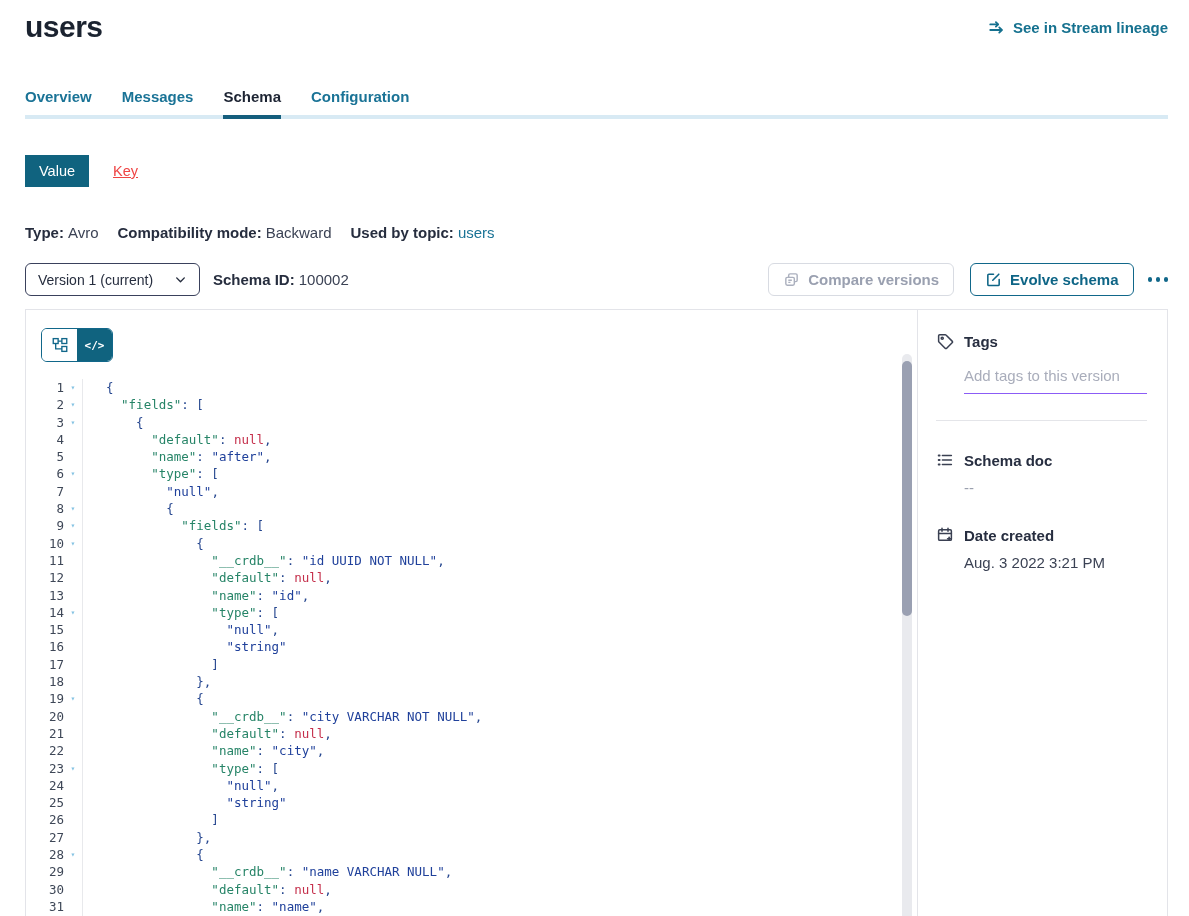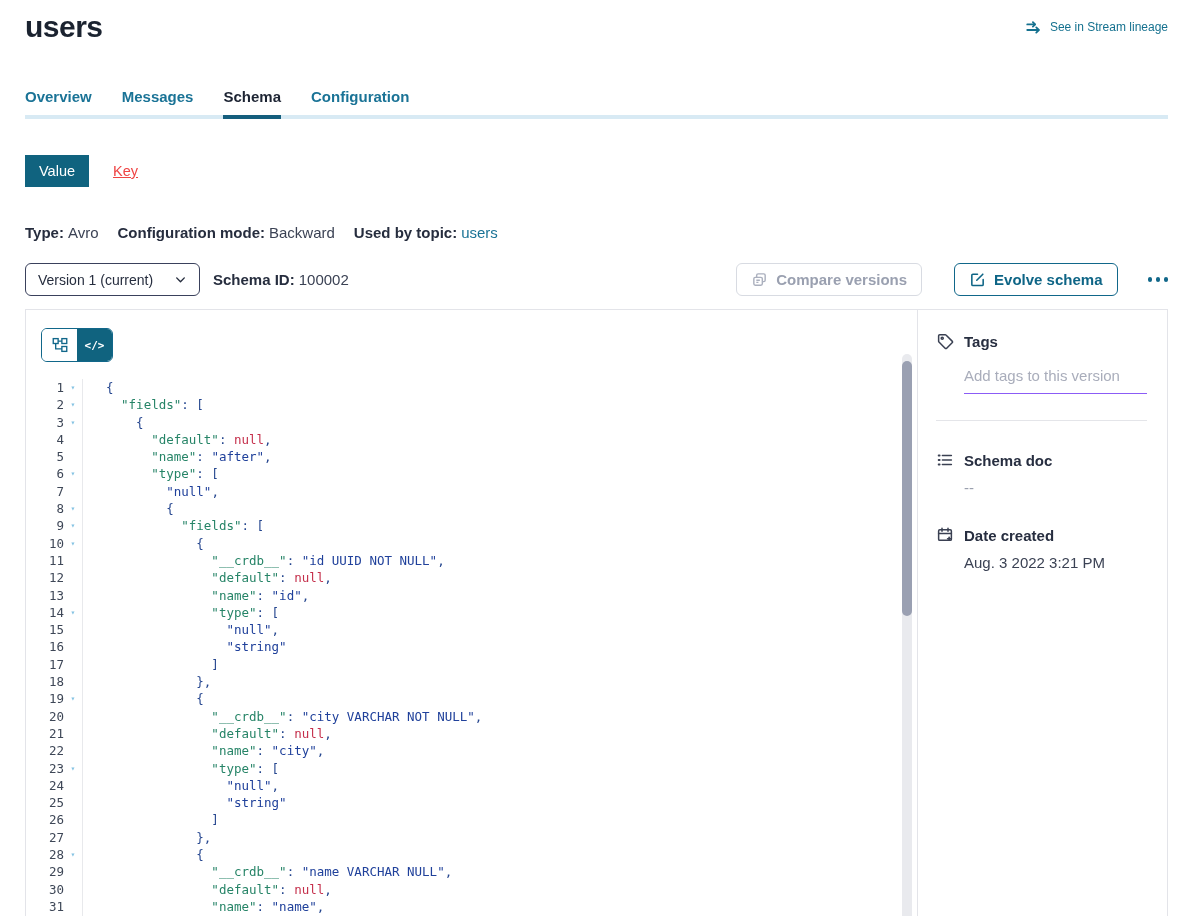--- a/index.html
+++ b/index.html
@@ -4,21 +4,21 @@
 <style>
   * { box-sizing: border-box; margin: 0; padding: 0; }
   html,body { width:1189px; height:916px; overflow:hidden; background:#fff;
     font-family:"Liberation Sans", sans-serif; color:#3B4254; }
   .page { width:1189px; height:916px; padding:0 21px 0 25px; }
 
   
   .header { display:flex; align-items:center; padding-top:10px; }
   .page-title { font-size:30px; font-weight:700; color:#1B2330; letter-spacing:-0.5px; }
   .lineage-link { margin-left:auto; display:flex; align-items:center; gap:7px;
-    color:#15718F; font-size:12px; font-weight:400; cursor:pointer; }
+    color:#15718F; font-size:15px; font-weight:700; cursor:pointer; }
 
   
   .tabs { margin-top:44px; display:flex; gap:30px; position:relative;font-weight:bold; }
   .tabs::after { content:''; position:absolute; left:0; right:0; bottom:0; height:4px;
     background:#D8EAF4; }
   .tab { font-size:15px; color:#1A7396; padding-bottom:14px; cursor:pointer; position:relative; }
   .tab.active { color:#1D2433; }
   .tab.active::after { content:''; position:absolute; left:0; right:0; bottom:0; height:4px;
     background:#155E7D; z-index:2; }
 
@@ -36,21 +36,21 @@
   .meta .val.link { color:#1A7396; cursor:pointer; }
 
   
   .version-row { margin-top:22px; display:flex; align-items:center; }
   .select { width:175px; height:33px; border:1px solid #3A415C; border-radius:6px;
     display:flex; align-items:center; justify-content:space-between; padding:0 12px;
     font-size:14px; color:#262D3E; cursor:pointer; background:#fff; }
   .schema-id { margin-left:13px; font-size:15px; }
   .schema-id b { color:#262D3E; }
   .schema-id span { margin-left:4px; }
-  .actions { margin-left:auto; display:flex; align-items:center; gap:32px; }
+  .actions { margin-left:auto; display:flex; align-items:center; gap:16px; }
   .btn { height:33px; border-radius:6px; display:inline-flex; align-items:center; gap:8px;
     padding:0 14px; font-size:15px; font-weight:600; background:#fff; font-family:inherit; cursor:pointer; }
   .btn.compare { border:1px solid #D8DBE2; color:#9AA0B0; }
   .btn.evolve { border:1px solid #11678A; color:#0E6586; }
   .dots { display:flex; gap:3.5px; cursor:pointer; padding:4px 0; margin-left:-2px; }
   .dots i { width:4.5px; height:4.5px; border-radius:50%; background:#11678A; }
 
   
   .panel { margin-top:13px; border:1px solid #E3E4E9; border-bottom:none;
     height:617px; display:flex; overflow:hidden; }
@@ -116,21 +116,21 @@
     <div class="tab">Configuration</div>
   </div>
 
   <div class="seg">
     <button class="seg-value">Value</button>
     <button class="seg-key">Key</button>
   </div>
 
   <div class="meta">
     <span><b>Type:</b><span class="val">Avro</span></span>
-    <span><b>Configuration mode:</b><span class="val">Backward</span></span>
+    <span><b>Compatibility mode:</b><span class="val">Backward</span></span>
     <span><b>Used by topic:</b><span class="val link">users</span></span>
   </div>
 
   <div class="version-row">
     <div class="select">
       <span>Version 1 (current)</span>
       <svg class="ic" width="13" height="13" viewBox="0 0 24 24" fill="none" stroke="#262D3E" stroke-width="2.6" stroke-linecap="round" stroke-linejoin="round">
           <path d="M5 9l7 7 7-7"></path>
         </svg>
     </div>

